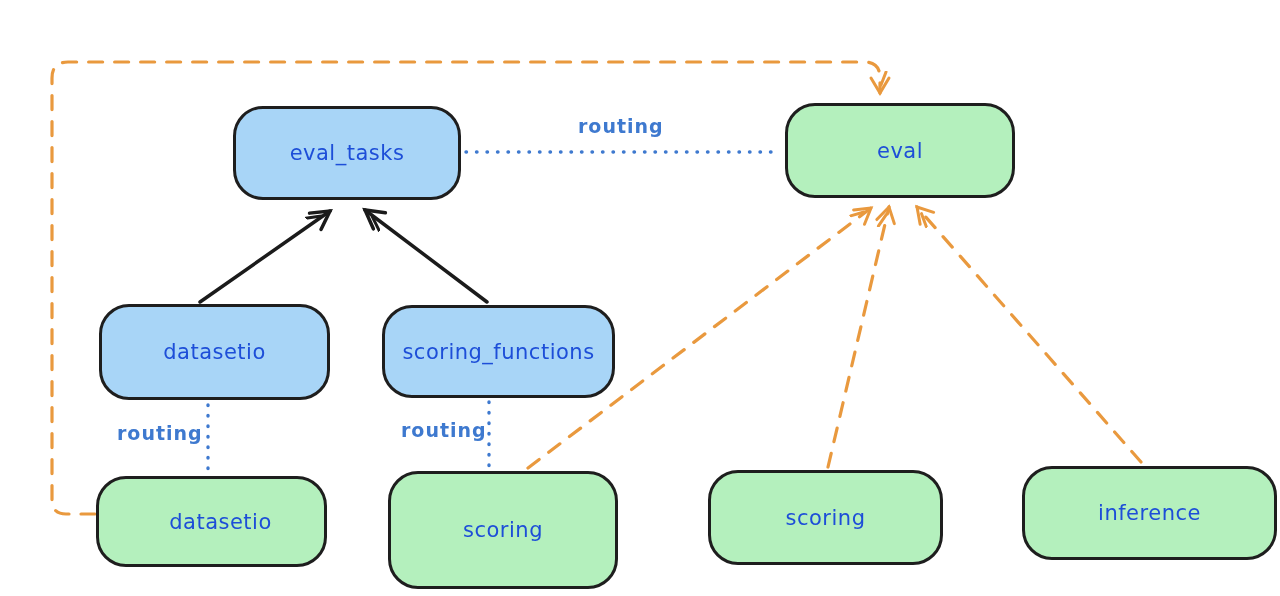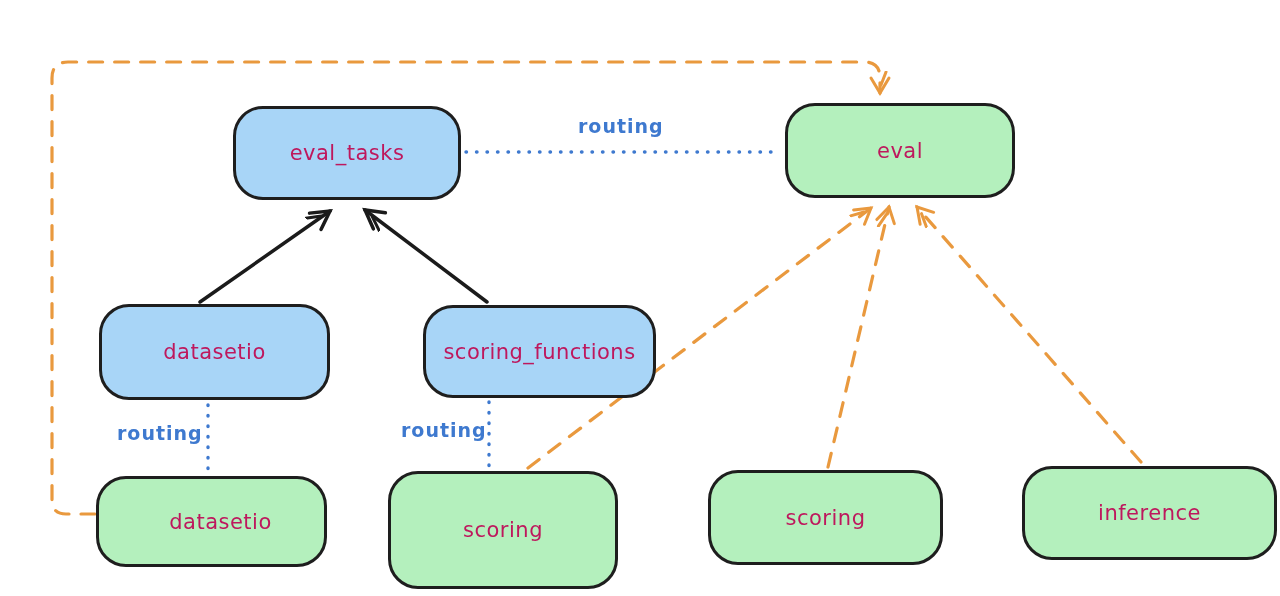--- a/index.html
+++ b/index.html
@@ -10,29 +10,29 @@
     overflow:hidden;
     font-family:"DejaVu Sans", sans-serif;
   }
   #edges{position:absolute;left:0;top:0;width:1280px;height:596px;}
   .node{
     position:absolute;
     box-sizing:border-box;
     border:3px solid #1e1e1e;
     border-radius:30px;
     display:flex;align-items:center;justify-content:center;
-    font-size:21px;color:#be185d;
+    font-size:21px;color:#1d4ed8;
     letter-spacing:0.5px;
   }
   .blue{background:#a8d5f7;}
   .green{background:#b4f0bd;}
   .n-eval-tasks{left:233px;top:106px;width:228px;height:94px;}
   .n-eval{left:785px;top:103px;width:230px;height:95px;}
   .n-datasets{left:99px;top:304px;width:231px;height:96px;}
-  .n-scoring-functions{left:382px;top:305px;width:233px;height:93px;margin-left:41px;}
+  .n-scoring-functions{left:382px;top:305px;width:233px;height:93px;}
   .n-datasetio{left:96px;top:476px;width:231px;height:91px;padding-left:18px;}
   .n-scoring{left:388px;top:471px;width:230px;height:118px;}
   .n-agents{left:708px;top:470px;width:235px;height:95px;}
   .n-inference{left:1022px;top:466px;width:255px;height:94px;}
   .edge-label{
     position:absolute;
     color:#3e79cf;
     font-size:19px;
     font-weight:bold;
     letter-spacing:1px;

